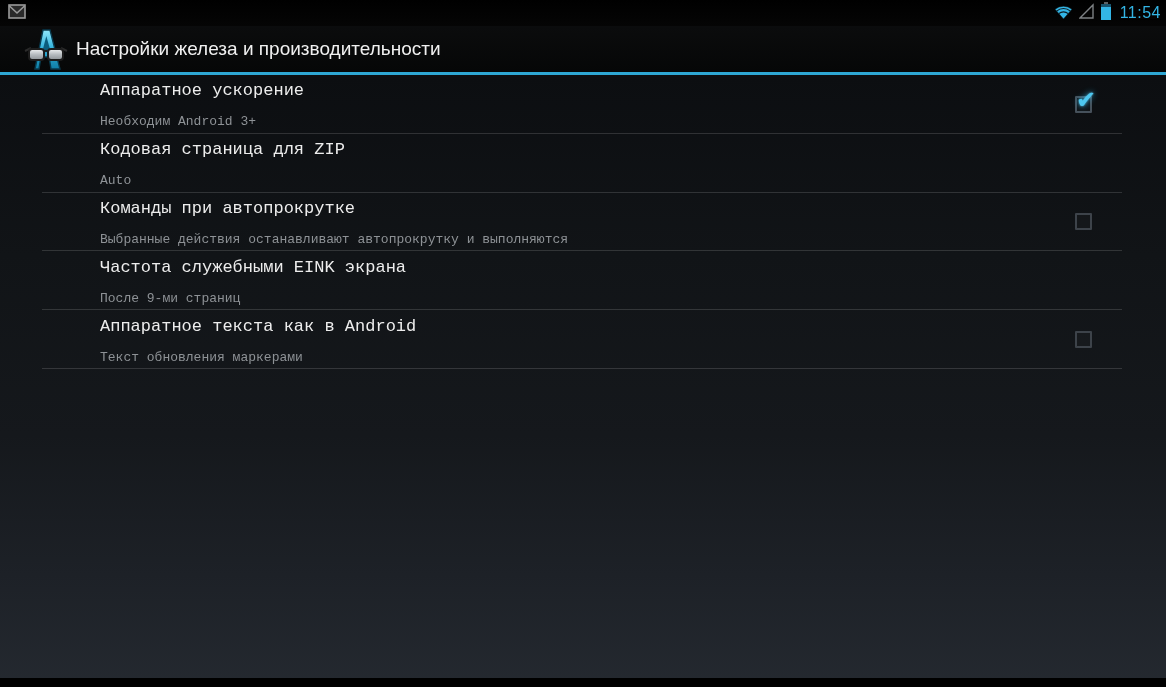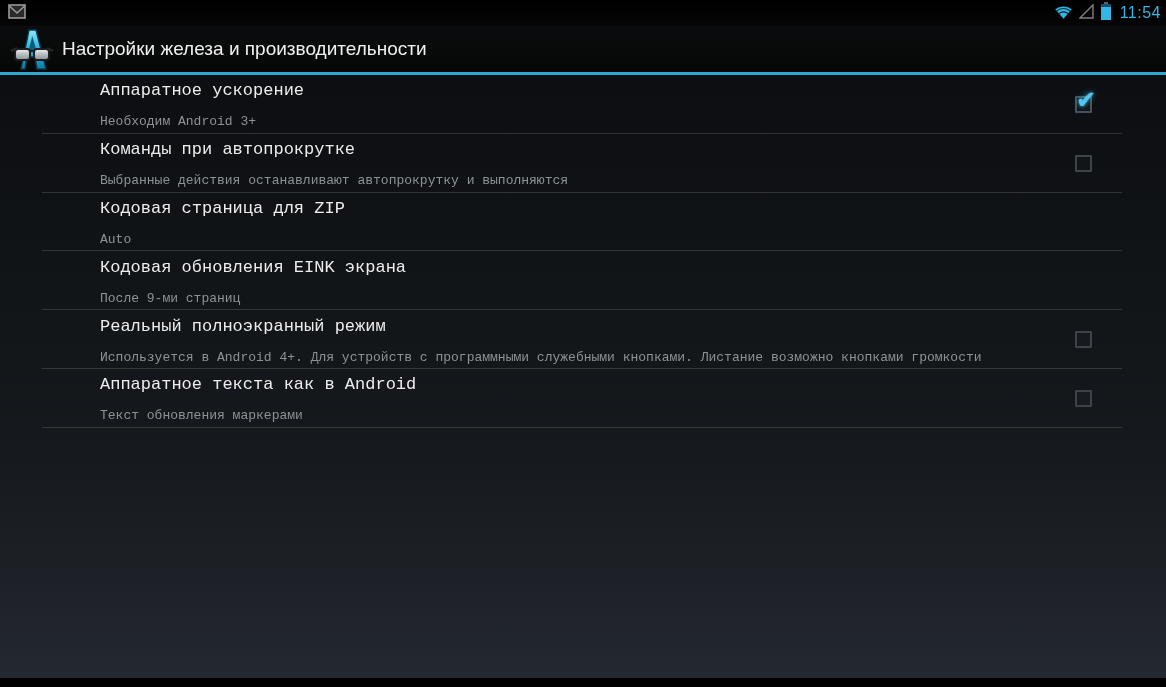--- a/index.html
+++ b/index.html
@@ -33,21 +33,21 @@
     letter-spacing: 0.5px;
     margin-left: 3px;
   }
 
   
   .action-bar {
     height: 49px;
     background: linear-gradient(180deg, #0b0c0d 0%, #060707 100%);
     border-bottom: 3px solid #2ea7d4;
     display: flex; align-items: center;
-    padding-left: 9px;
+    padding-left: 23px;
     flex: 0 0 auto;
   }
   .app-icon { width: 46px; height: 44px; flex: 0 0 auto; }
   .action-title {
     color: #f0f0f0;
     font-size: 19px;
     margin-left: 7px;
     white-space: nowrap;
   }
 
@@ -194,60 +194,51 @@
       <div class="row-title">Аппаратное ускорение</div>
       <div class="row-subtitle">Необходим Android 3+</div>
     </div>
     <span class="checkbox checked">
       <span class="checkmark">✔</span>
     </span>
   </div>
 
   <div class="row">
     <div class="row-text">
+      <div class="row-title">Кодовая страница для ZIP</div>
+      <div class="row-subtitle">Auto</div>
+    </div>
+
+  </div>
+
+  <div class="row">
+    <div class="row-text">
       <div class="row-title">Команды при автопрокрутке</div>
       <div class="row-subtitle">Выбранные действия останавливают автопрокрутку и выполняются</div>
     </div>
     <span class="checkbox">
       
     </span>
   </div>
 
   <div class="row">
     <div class="row-text">
-      <div class="row-title">Кодовая страница для ZIP</div>
-      <div class="row-subtitle">Auto</div>
-    </div>
-
-  </div>
-
-  <div class="row">
-    <div class="row-text">
-      <div class="row-title">Кодовая обновления EINK экрана</div>
+      <div class="row-title">Частота служебными EINK экрана</div>
       <div class="row-subtitle">После 9-ми страниц</div>
     </div>
 
   </div>
 
-  <div class="row">
-    <div class="row-text">
-      <div class="row-title">Реальный полноэкранный режим</div>
-      <div class="row-subtitle">Используется в Android 4+. Для устройств с программными служебными кнопками. Листание возможно кнопками громкости</div>
+
+  <div class="row">
+    <div class="row-text">
+      <div class="row-title">Аппаратное текста как в Android</div>
+      <div class="row-subtitle">Текст обновления маркерами</div>
     </div>
     <span class="checkbox">
       
     </span>
   </div>
-
-  <div class="row">
-    <div class="row-text">
-      <div class="row-title">Аппаратное текста как в Android</div>
-      <div class="row-subtitle">Текст обновления маркерами</div>
-    </div>
-    <span class="checkbox">
-      
-    </span>
-  </div>
 </div>
   </div>
 
   <div class="nav-bar"></div>
 </div>
 
 </body></html>

